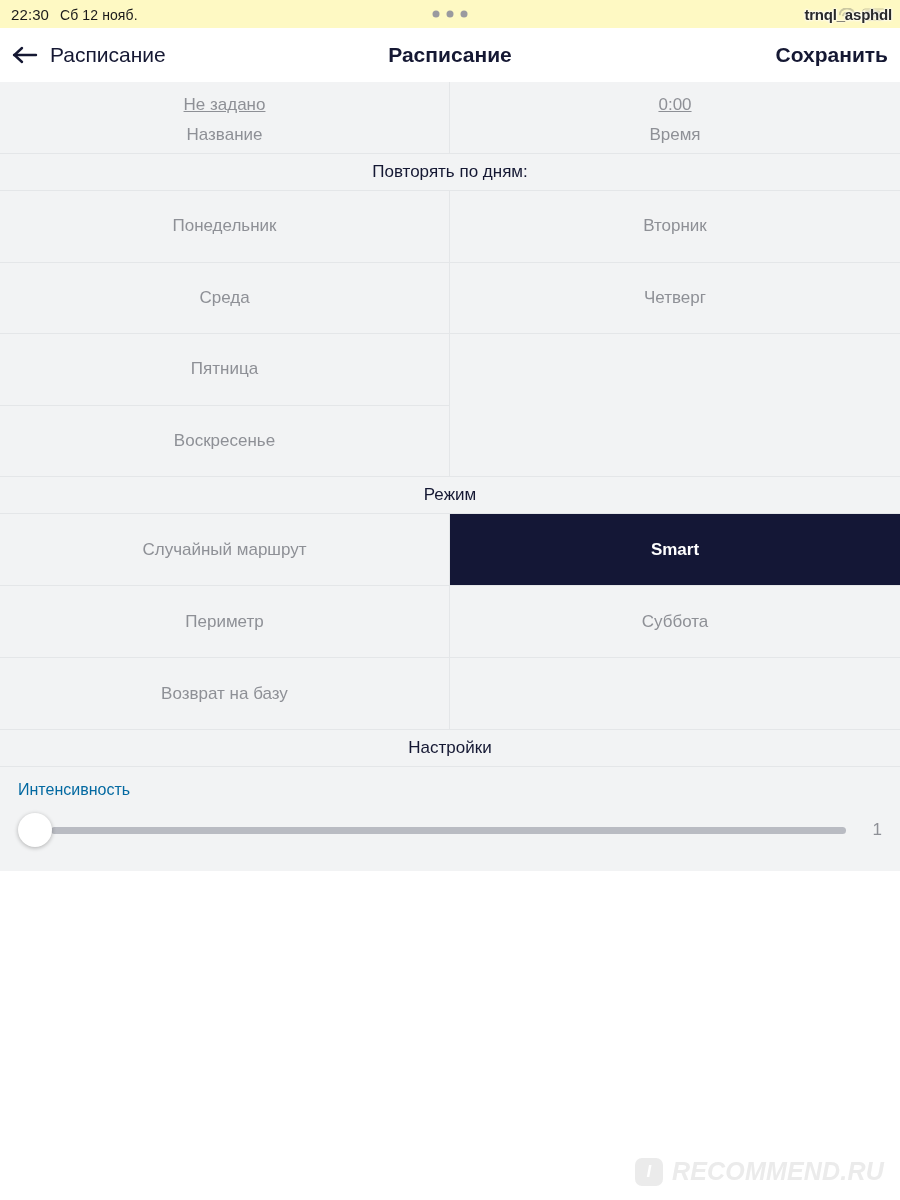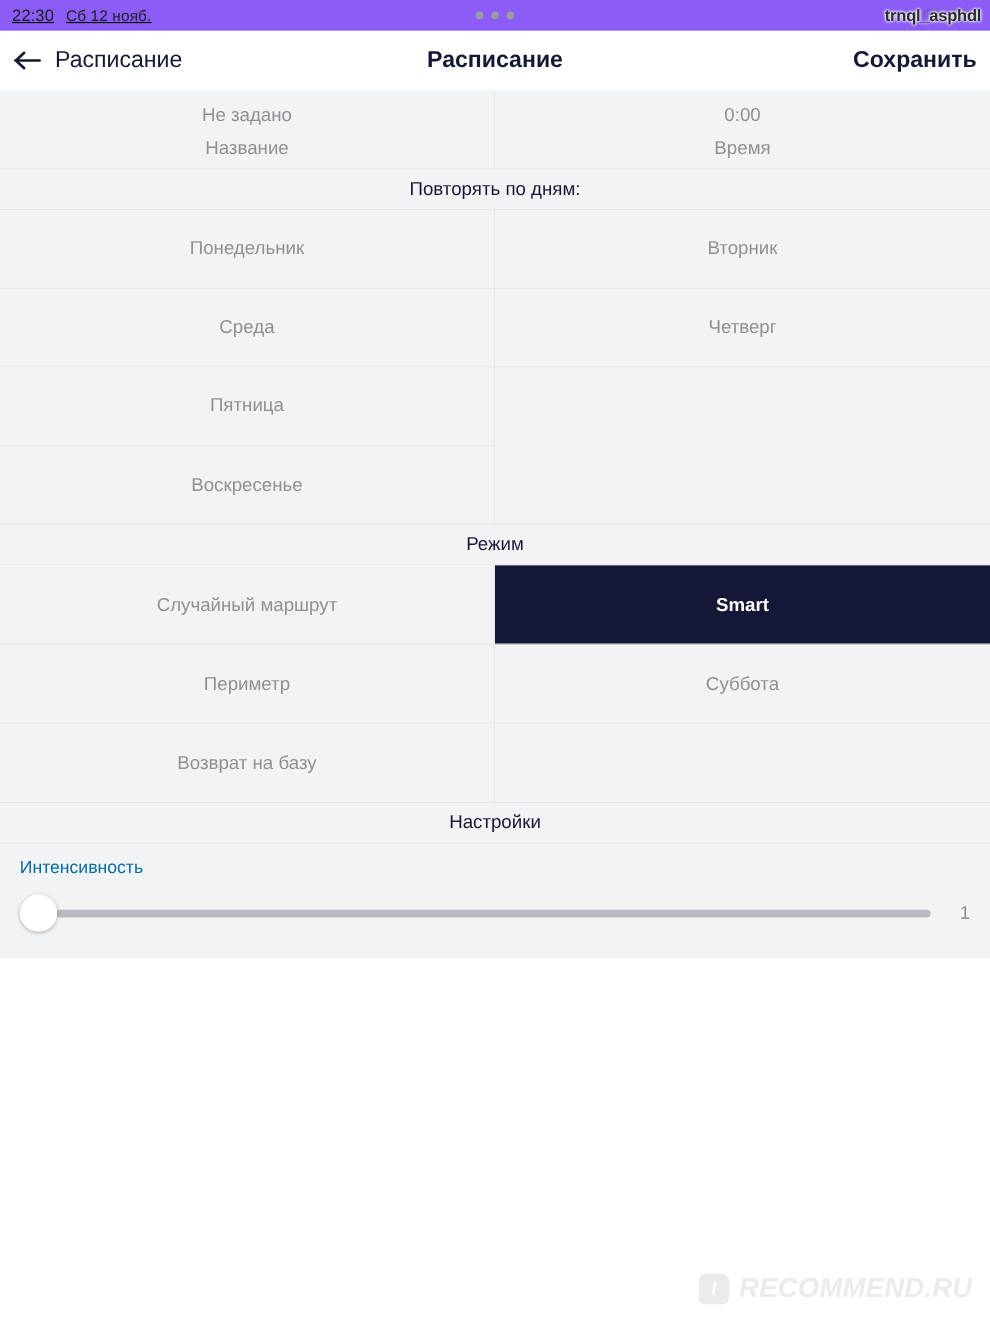--- a/index.html
+++ b/index.html
@@ -8,22 +8,22 @@
     width:900px; height:1200px;
     background:#ffffff;
     font-family:"Liberation Sans","DejaVu Sans",sans-serif;
     overflow:hidden;
   }
   .screen { position:relative; width:900px; height:1200px; background:#ffffff; }
 
   
   .statusbar {
     position:relative; height:28px; width:100%;
-    background:#8b5cf6;
-    display:flex; align-items:center;text-decoration:underline;
+    background:#fef9c3;
+    display:flex; align-items:center;
   }
   .sb-left {
     display:flex; align-items:baseline; gap:11px;
     padding-left:11px;
     font-size:15px; color:#1b1b1b; letter-spacing:0.1px;
   }
   .sb-date { font-size:14px; }
   .sb-dots {
     position:absolute; left:50%; top:50%;
     transform:translate(-50%,-50%);
@@ -107,21 +107,21 @@
     background:#f2f3f4;
     color:#8e9096; font-size:17px;
     border-bottom:1.5px solid #e4e6e8;
     cursor:pointer; text-align:center;
   }
   .cell.left { border-right:1.5px solid #e4e6e8; }
   .cell.empty { cursor:default; }
   .cell.selected { background:#141736; color:#ffffff; font-weight:700; }
 
   .row-top .cell { height:72px; flex-direction:column; gap:10px; padding-top:4px; }
-  .row-top .cell .val { color:#8e9096; font-size:17px; }
+  .row-top .cell .val { color:#8e9096; font-size:17px;text-decoration:underline; }
   .row-top .cell .lbl { color:#8e9096; font-size:17px; }
 
   .section-head {
     width:100%; height:37px;
     display:flex; align-items:center; justify-content:center;
     background:#f2f3f4; color:#151833; font-size:17px;
     border-bottom:1.5px solid #e4e6e8;
   }
   .day-row .cell  { height:71.5px; }
   .mode-row .cell { height:72px; }

